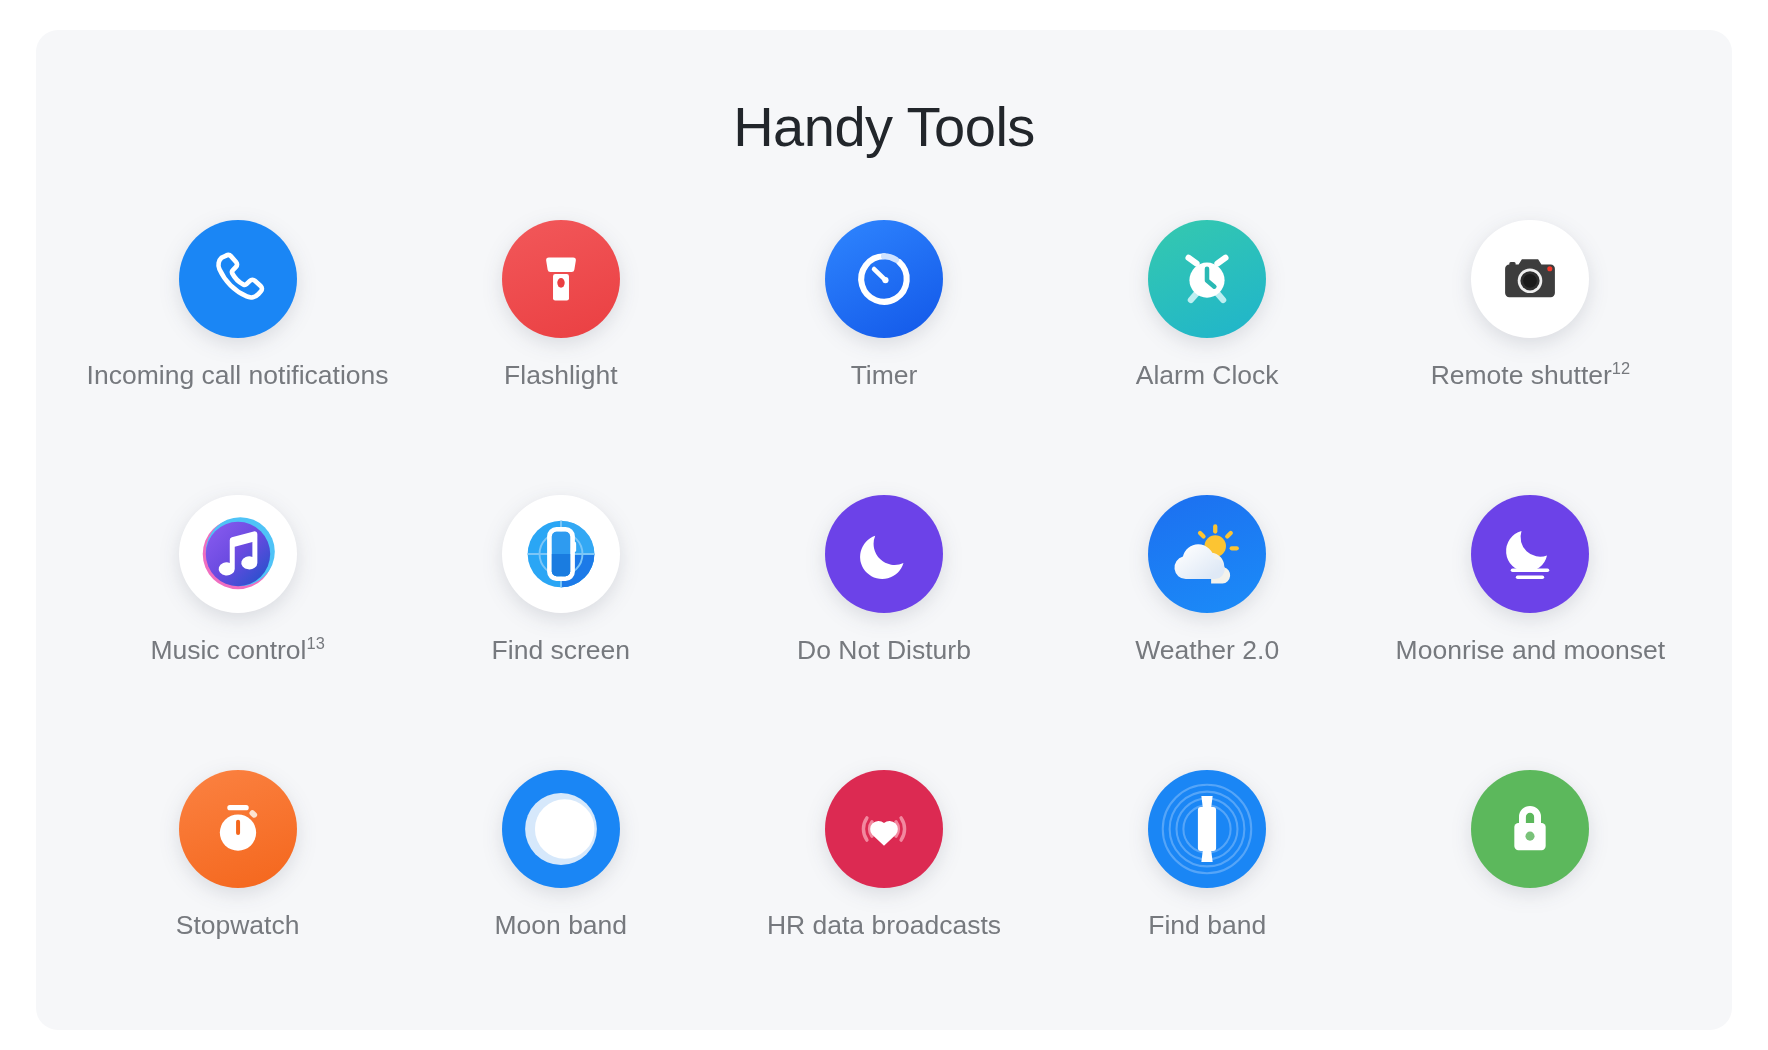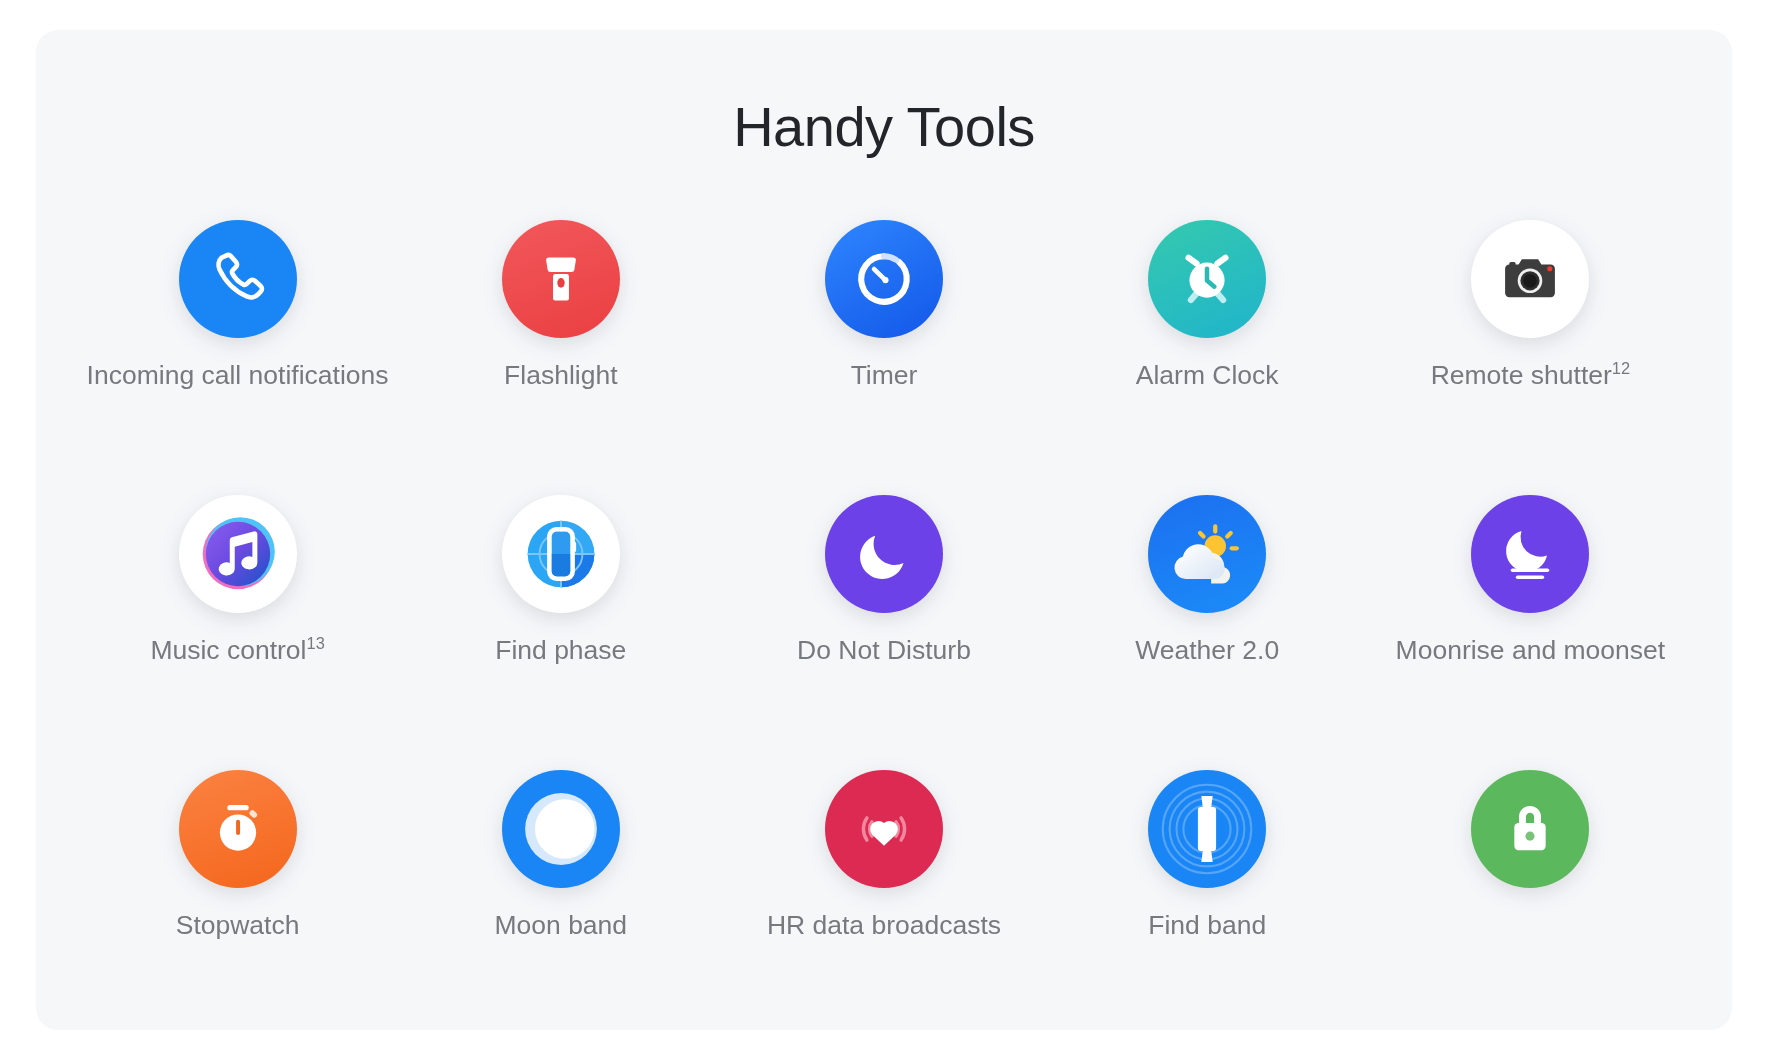--- a/index.html
+++ b/index.html
@@ -170,21 +170,21 @@
             <circle cx="12" cy="12" r="5.6" fill="none" stroke="#7cc6f7" stroke-width="0.5"></circle>
             <circle cx="12" cy="12" r="2.7" fill="none" stroke="#7cc6f7" stroke-width="0.5"></circle>
             <line x1="3.3" y1="12" x2="20.7" y2="12" stroke="#7cc6f7" stroke-width="0.5"></line>
             <line x1="12" y1="3.3" x2="12" y2="20.7" stroke="#7cc6f7" stroke-width="0.5"></line>
             <rect x="9" y="5.6" width="6" height="12.8" rx="1.8" fill="none" stroke="#fff" stroke-width="1.25"></rect>
             <rect x="9.6" y="6.2" width="4.8" height="11.6" rx="1.3" fill="#2e9bf0"></rect>
             <path d="M9.6 12h4.8v4.5a1.3 1.3 0 0 1-1.3 1.3h-2.2a1.3 1.3 0 0 1-1.3-1.3z" fill="#1a7ce0"></path>
             <line x1="15.4" y1="9.3" x2="15.4" y2="11" stroke="#fff" stroke-width="1.1" stroke-linecap="round"></line>
           </svg>
         </div>
-        <div class="tile-label"><span>Find phase</span><sup></sup></div>
+        <div class="tile-label"><span>Find screen</span><sup></sup></div>
       </div>
 
       <div class="tile">
         <div class="icon-wrap" style="background:#6c42e8;">
           <svg width="64" height="64" viewBox="0 0 24 24">
             <path d="M19.3 15.4a7.9 7.9 0 0 1-10.6-10.2 8.3 8.3 0 1 0 10.6 10.2z" fill="#fff"></path>
           </svg>
         </div>
         <div class="tile-label"><span>Do Not Disturb</span><sup></sup></div>
       </div>

